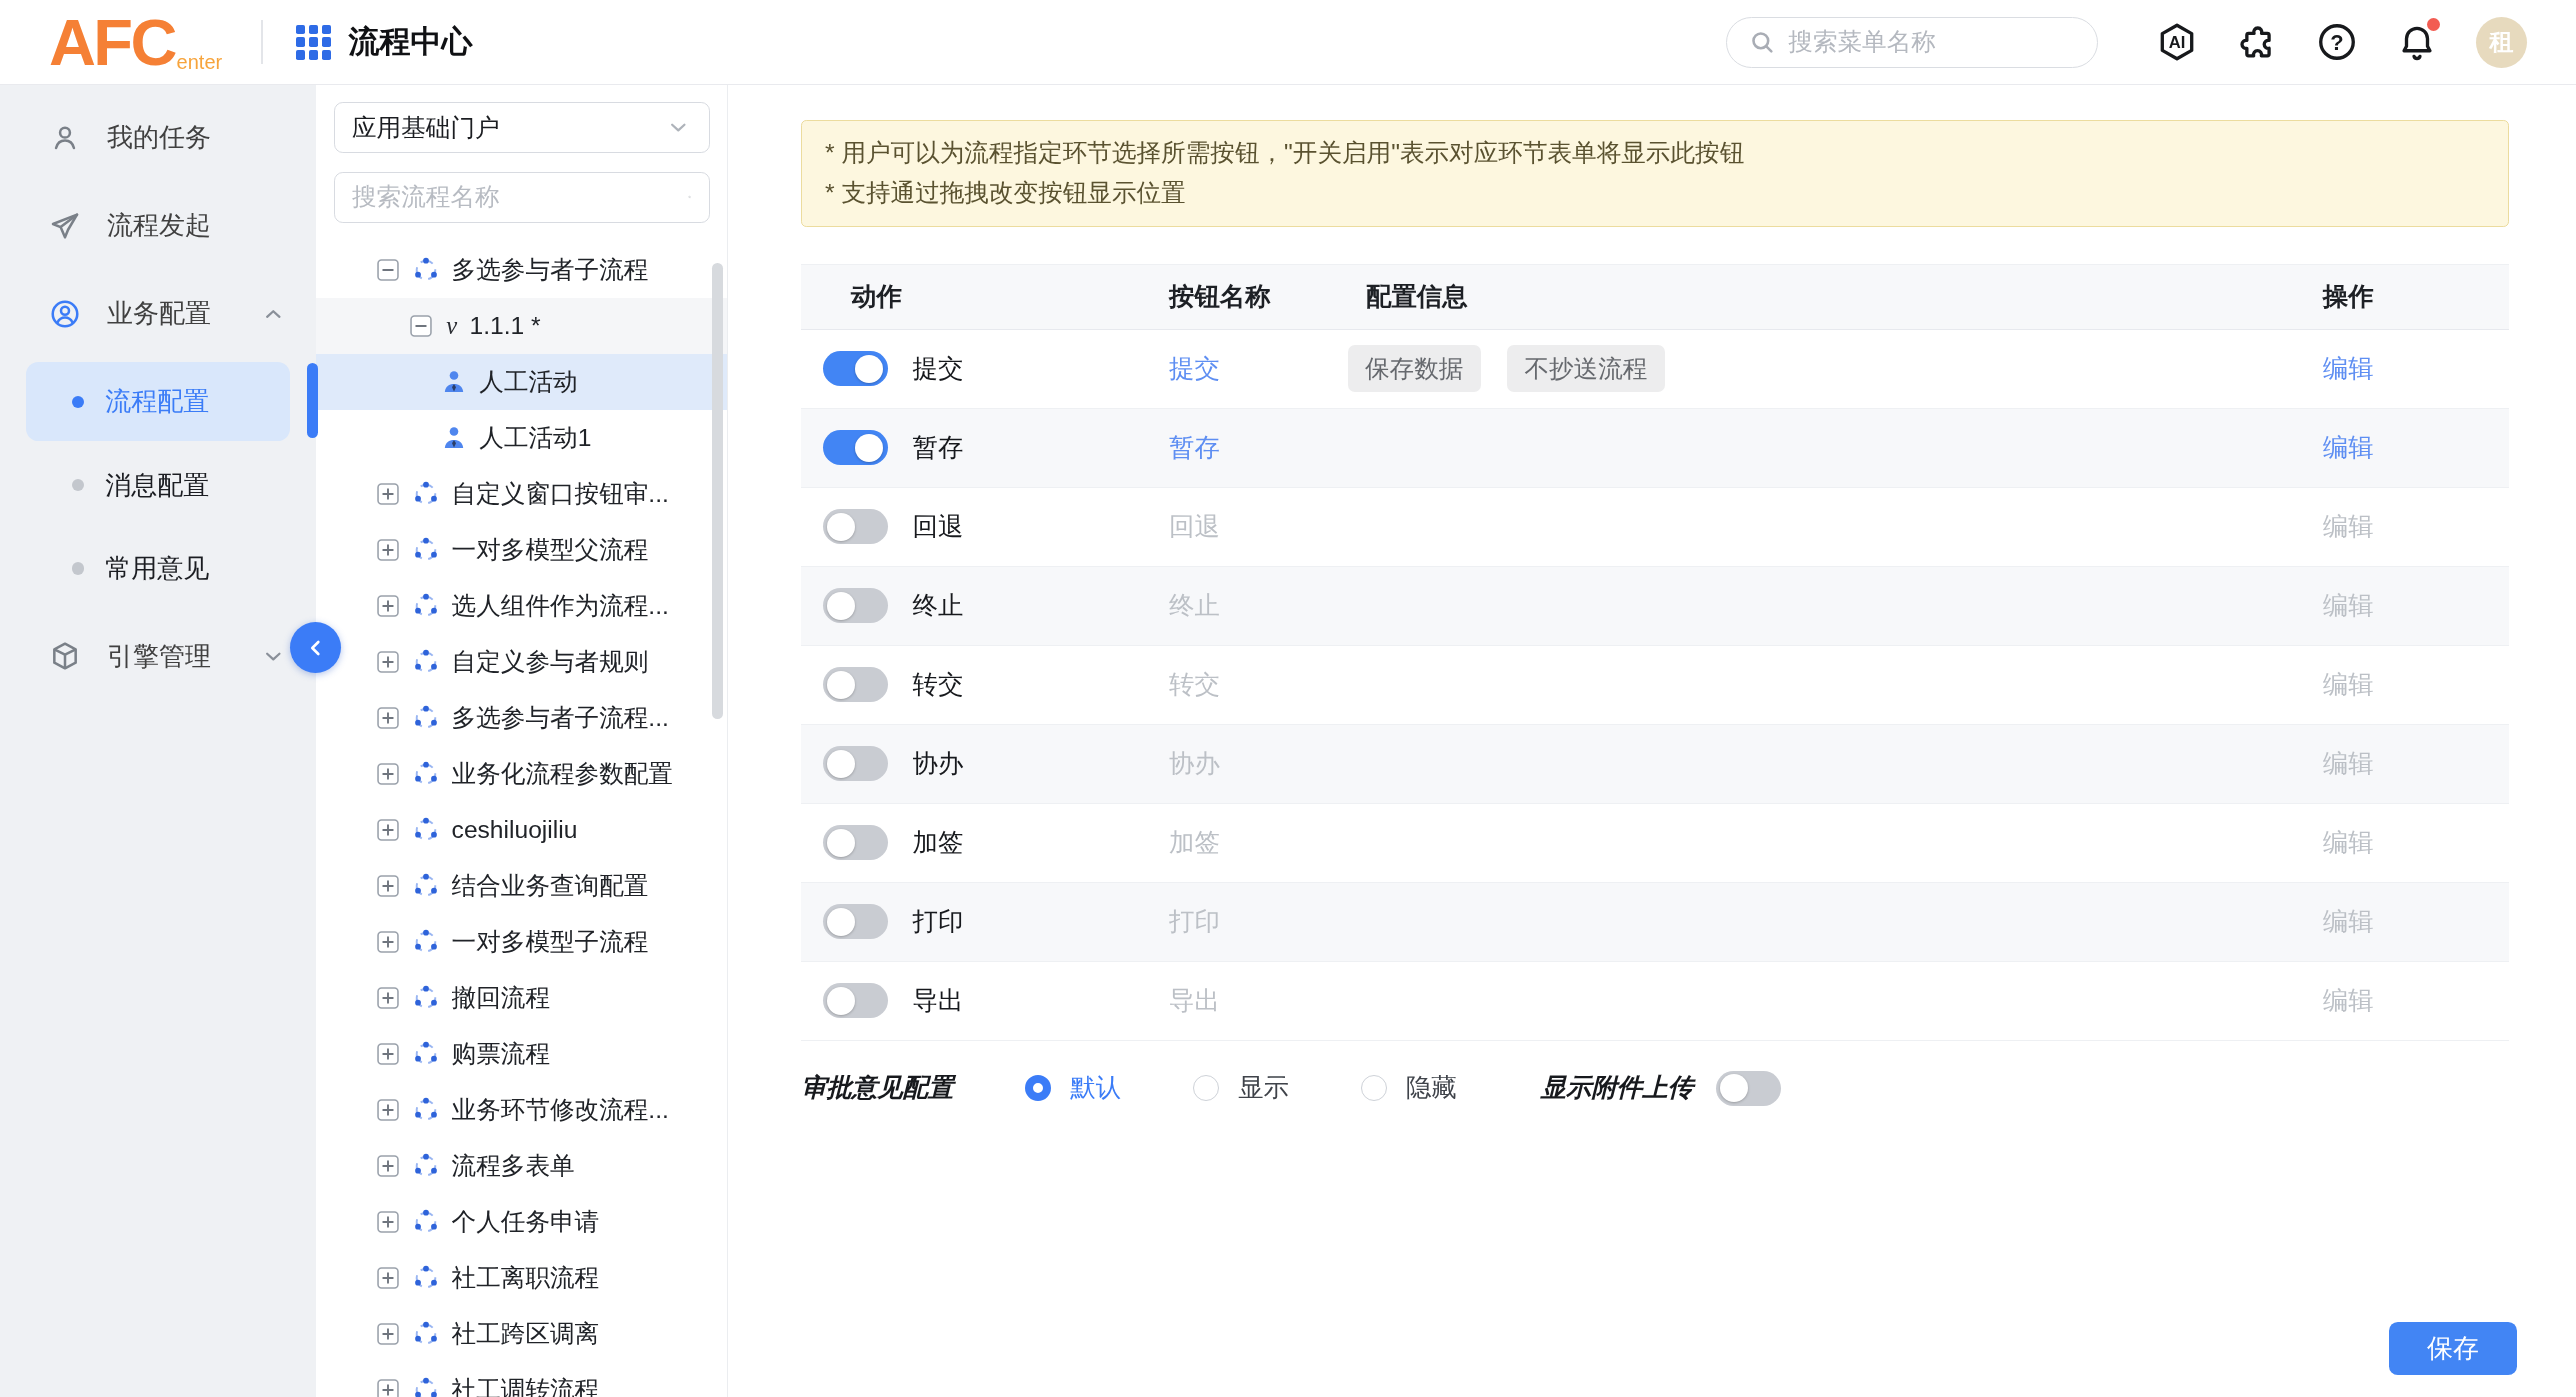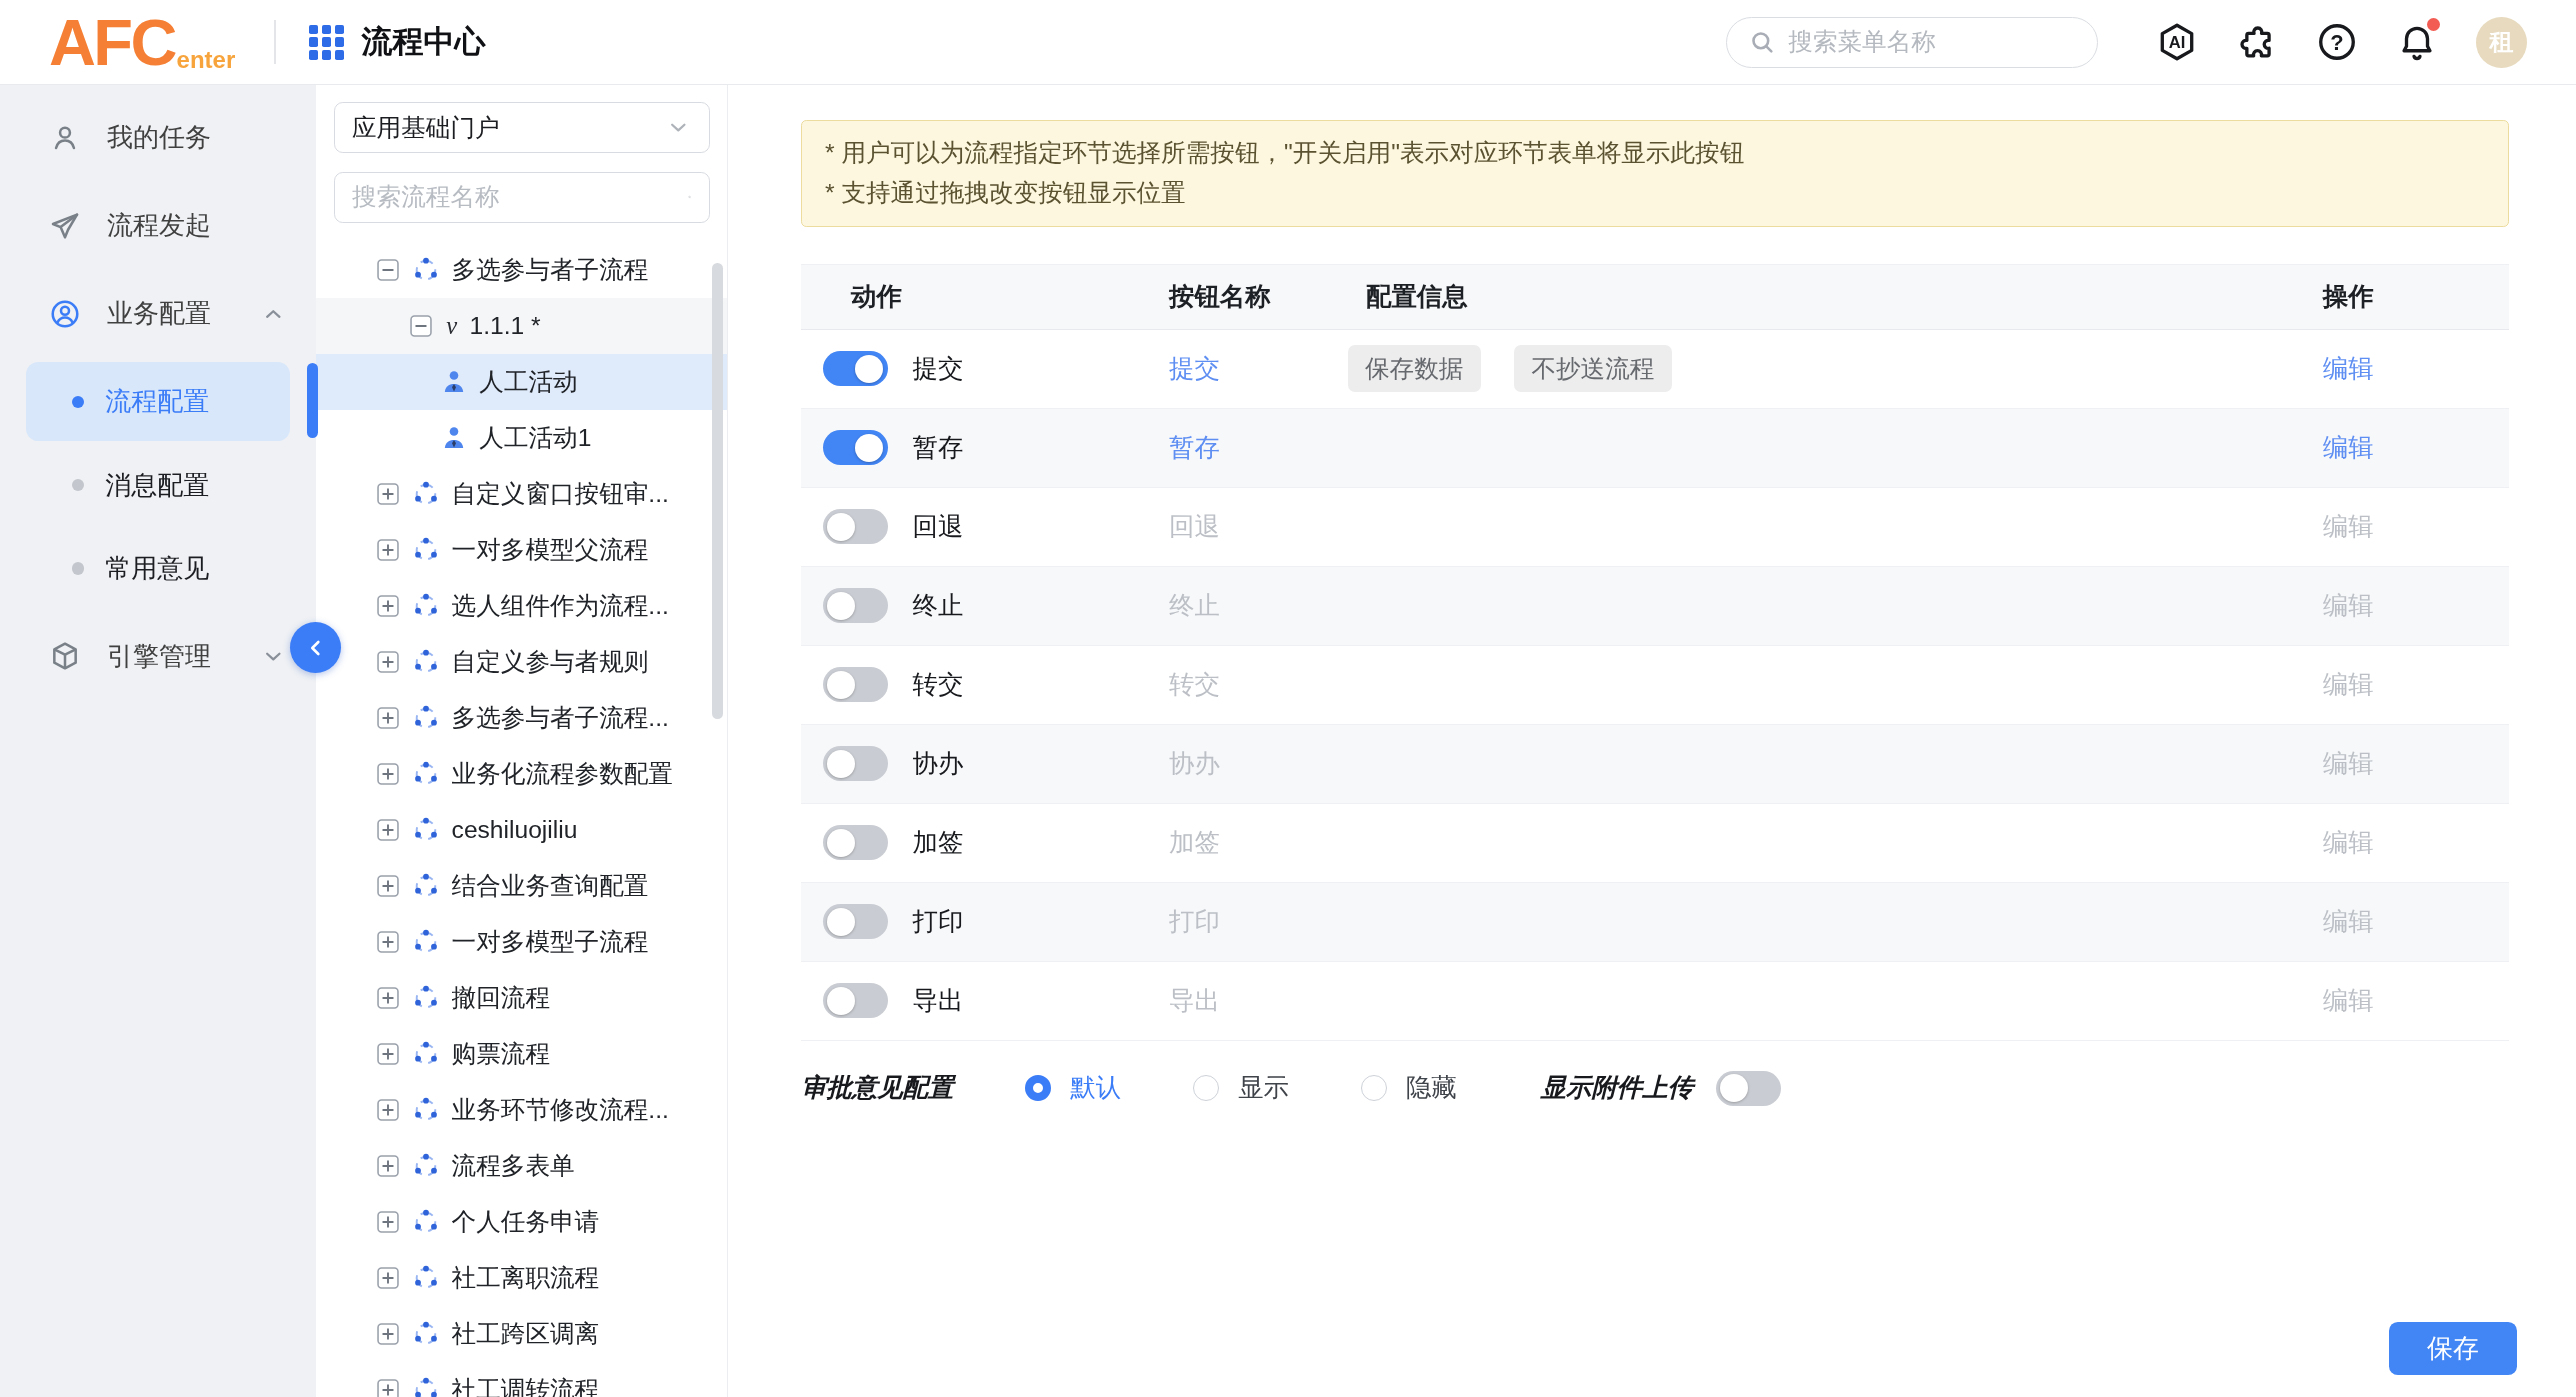--- a/index.html
+++ b/index.html
@@ -4,21 +4,21 @@
 <style>
   * { margin:0; padding:0; box-sizing:border-box; }
   html,body { width:2576px; height:1398px; overflow:hidden; background:#fff;
     font-family:"Liberation Sans","DejaVu Sans",sans-serif; color:#17191d; }
 
   
   .topbar { height:85px; background:#fff; border-bottom:0.9px solid #e9eaee;
     display:flex; align-items:center; padding:0 49px; position:relative; z-index:5; }
   .logo { display:flex; align-items:flex-end; }
   .logo-main { font-size:65px; font-weight:800; color:#f58035; letter-spacing:-2.6px; line-height:1; }
-  .logo-sub { font-size:24px; font-weight:700; color:#f7a43c; margin:0 0 2.6px 1.8px; line-height:1; }
+  .logo-sub { font-size:20px; font-weight:400; color:#f7a43c; margin:0 0 2.6px 1.8px; line-height:1; }
   .topbar-divider { width:1.8px; height:44px; background:#e3e5e9; margin:0 33px 0 39px; }
   .app { display:flex; align-items:center; gap:17.5px; }
   .grid-icon { width:35px; height:35px; display:grid; grid-template-columns:repeat(3,1fr); gap:3.5px; }
   .grid-icon span { background:#2e6be6; border-radius:1.8px; }
   .app-title { font-size:31px; font-weight:700; color:#101114; }
   .search-pill { margin-left:auto; width:372px; height:51px; border:1.8px solid #dadde2; border-radius:26px;
     display:flex; align-items:center; padding:0 21px; gap:12.3px; background:#fff; }
   .search-pill input { border:none; outline:none; font-size:24.6px; width:100%; color:#333;
     font-family:inherit; background:transparent; }
   .search-pill input::placeholder { color:#b4b8bf; }
@@ -86,21 +86,21 @@
     font-size:25.4px; font-weight:700; color:#1d2025; }
   .thead .h1 { padding-left:50px; }
   .thead .h3 { padding-left:22px; }
   .thead .h4 { padding-left:8.8px; }
   .trow { height:79px; border-bottom:0.9px solid #eef0f3; font-size:25.4px; }
   .trow.alt { background:#f7f8fa; }
   .c1 { display:flex; align-items:center; gap:24.6px; padding-left:22px; }
   .action-label { color:#17191d; font-weight:500; }
   .btn-name { color:#5e8ef2; cursor:pointer; }
   .btn-name.off { color:#bcc0c6; cursor:default; }
-  .c3 { display:flex; gap:33px; padding-left:3.5px; }
+  .c3 { display:flex; gap:26px; padding-left:3.5px; }
   .tag { background:#ededee; border-radius:7px; padding:7px 17.5px; font-size:24.6px; color:#66696e; }
   .edit-link { color:#5e8ef2; padding-left:8.8px; cursor:pointer;font-family:Liberation Serif, serif; }
   .edit-link.off { color:#bcc0c6; cursor:default; }
 
   .toggle { width:65px; height:35px; border-radius:17.5px; background:#c9ccd2; position:relative;
     flex:none; cursor:pointer; display:inline-block; }
   .toggle .knob { position:absolute; top:3.5px; left:4.4px; width:28px; height:28px; border-radius:50%;
     background:#fff; box-shadow:0 0.9px 2.6px rgba(0,0,0,.25); transition:left .1s; }
   .toggle.on { background:#4285f4; }
   .toggle.on .knob { left:32px; }

